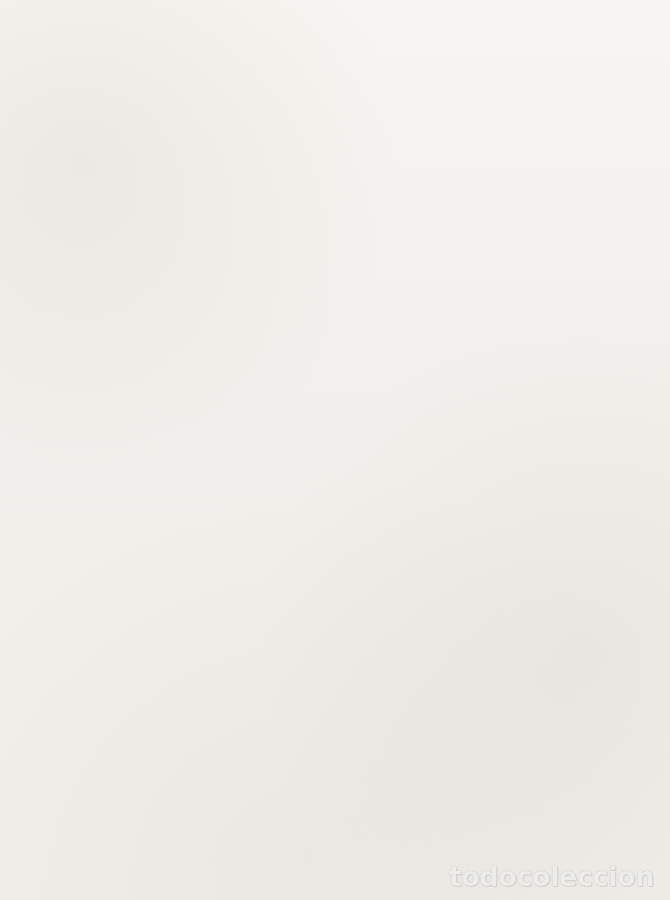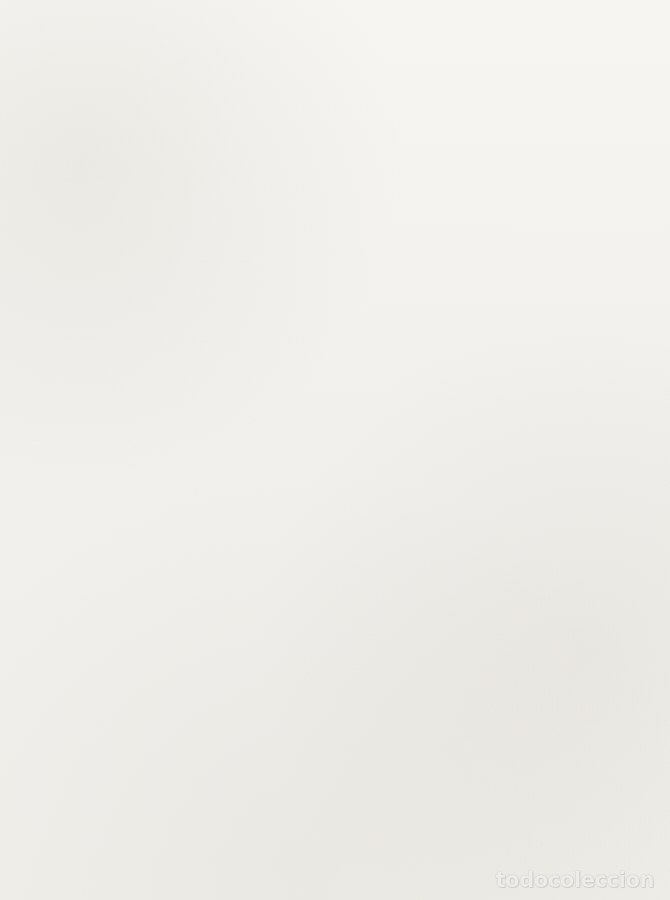--- a/index.html
+++ b/index.html
@@ -218,21 +218,21 @@
     color: #201f1d;
   }
 
   
   .watermark {
     position: absolute;
     right: 16px;
     bottom: 8px;
     z-index: 45;
     font-family: "DejaVu Sans", "Liberation Sans", sans-serif;
-    font-size: 21px;
+    font-size: 27px;
     font-weight: 700;
     letter-spacing: -0.4px;
     color: rgba(255,255,255,0.80);
     text-shadow:
       0 0 1px rgba(150,148,142,0.85),
       1px 1px 0 rgba(205,202,196,0.6);
     pointer-events: none;
   }
 </style>
 </head>

